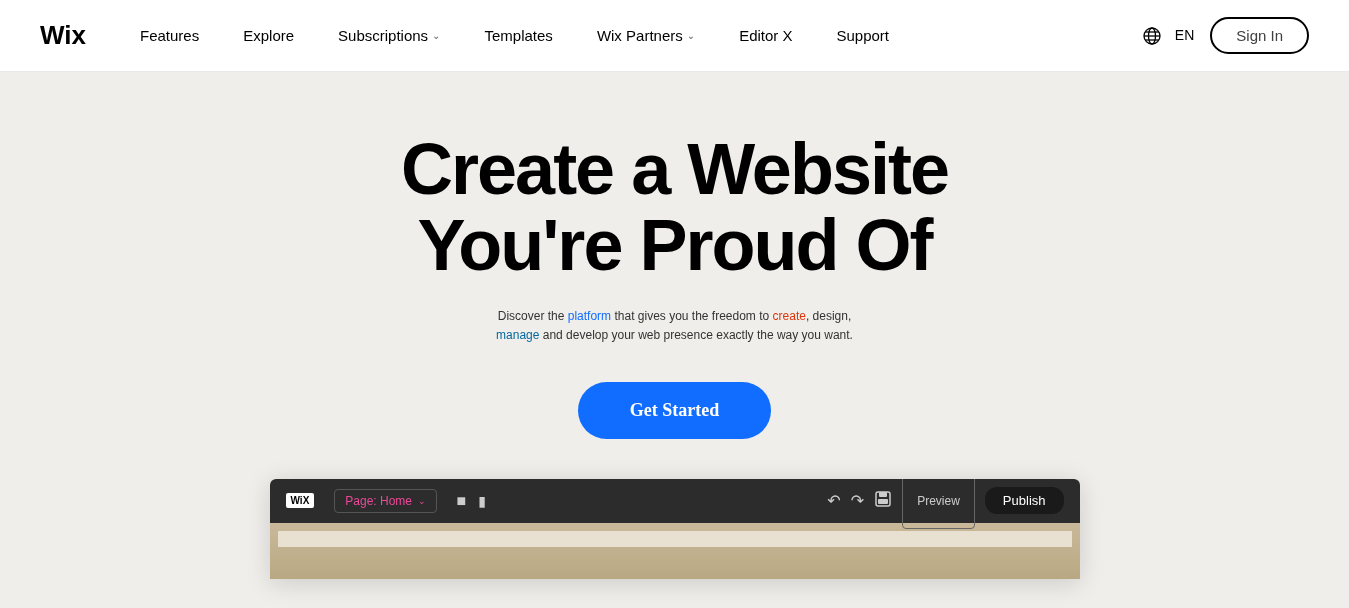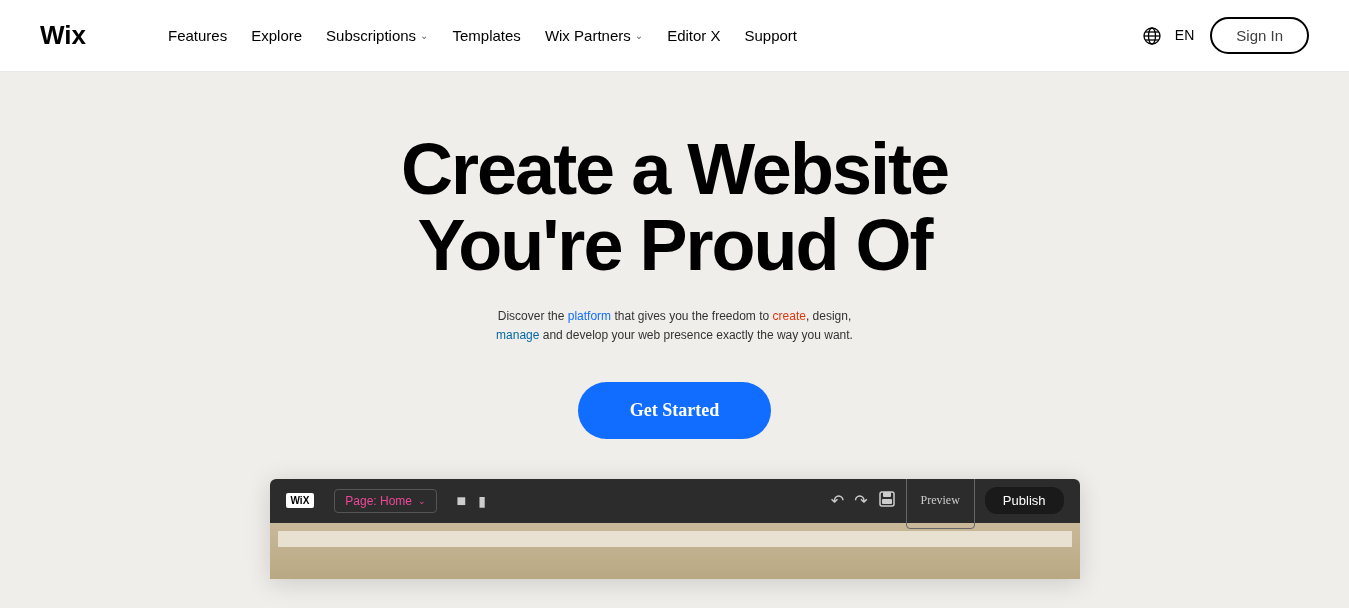--- a/index.html
+++ b/index.html
@@ -33,23 +33,22 @@
     }
 
     .nav-logo svg {
       width: 60px;
       height: 28px;
     }
 
     .nav-links {
       display: flex;
       align-items: center;
-      gap: 24px;
+      gap: 44px;
       flex: 1;
-      margin-left: 28px;
     }
 
     .nav-link {
       font-size: 15px;
       color: #000;
       text-decoration: none;
       cursor: pointer;
       display: flex;
       align-items: center;
       gap: 4px;
@@ -225,21 +224,20 @@
     }
 
     .toolbar-preview {
       background: transparent;
       border: 1px solid #666;
       color: #ccc;
       font-size: 12px;
       padding: 20px 14px;
       border-radius: 4px;
       cursor: pointer;
-      font-family: Liberation Serif, serif;
     }
 
     .toolbar-publish-dark {
       background: #1a1a1a;
       border: none;
       color: #fff;
       font-size: 13px;
       padding: 6px 18px;
       border-radius: 12px;
       cursor: pointer;

